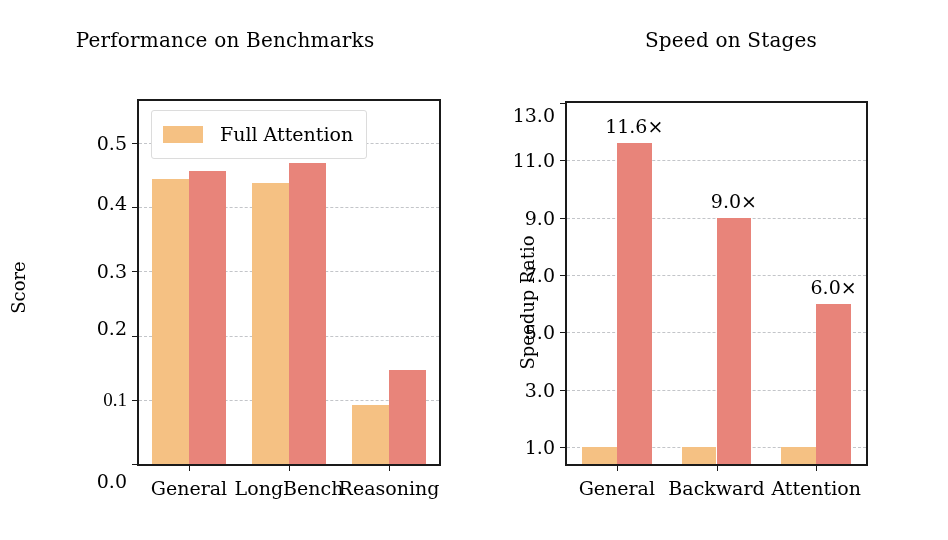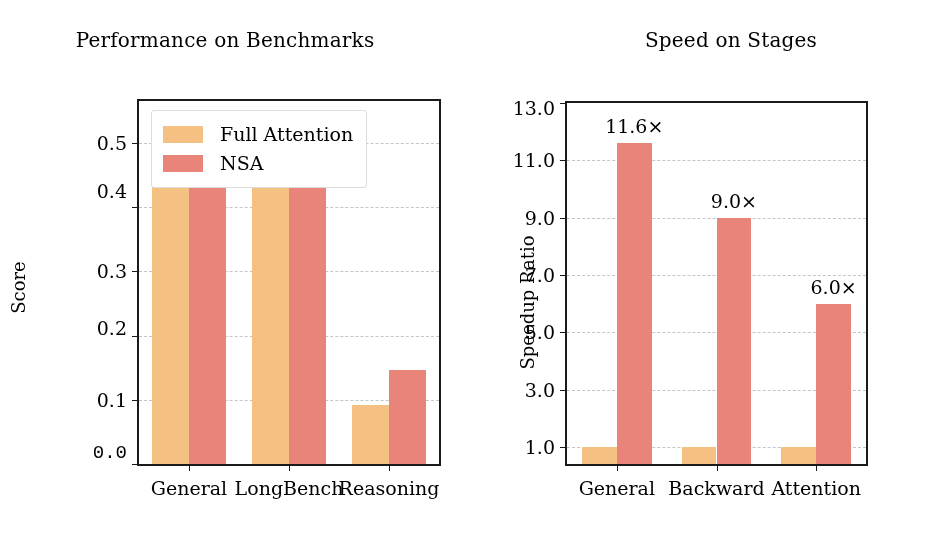--- a/index.html
+++ b/index.html
@@ -180,47 +180,43 @@
           <div class="gridline" style="top: 41.7611px;"></div>
           <div class="bar full" style="left: 13px; width: 37px; height: 284.618px;"></div>
           <div class="bar nsa" style="left: 50px; width: 37px; height: 292.97px;"></div>
           <div class="bar full" style="left: 113px; width: 37px; height: 280.763px;"></div>
           <div class="bar nsa" style="left: 150px; width: 37px; height: 300.68px;"></div>
           <div class="bar full" style="left: 213px; width: 37px; height: 59.108px;"></div>
           <div class="bar nsa" style="left: 250px; width: 37px; height: 93.8018px;"></div>
         </div>
       <div id="left-overlay">
           <div class="ytick-mark" style="top: 363px;"></div>
-          <div class="ytick-label" style="top: 352px; font-family: Liberation Mono, monospace;">0.0</div>
+          <div class="ytick-label" style="top: 380px;">0.0</div>
           <div class="ytick-mark" style="top: 298.752px;"></div>
-          <div class="ytick-label" style="top: 298.752px;">0.1</div>
+          <div class="ytick-label" style="top: 298.752px; font-family: Liberation Serif, serif;">0.1</div>
           <div class="ytick-mark" style="top: 234.504px;"></div>
           <div class="ytick-label" style="top: 227px; margin-left: 28px;">0.2</div>
           <div class="ytick-mark" style="top: 170.257px;"></div>
           <div class="ytick-label" style="top: 170.257px;">0.3</div>
           <div class="ytick-mark" style="top: 106.009px;"></div>
-          <div class="ytick-label" style="top: 90px;">0.4</div>
+          <div class="ytick-label" style="top: 102px;">0.4</div>
           <div class="ytick-mark" style="top: 41.7611px;"></div>
           <div class="ytick-label" style="top: 41.7611px;">0.5</div>
           <div class="xtick-mark" style="left: 50px;"></div>
           <div class="xtick-label" style="left: 50px;">General</div>
           <div class="xtick-mark" style="left: 150px;"></div>
           <div class="xtick-label" style="left: 150px;">LongBench</div>
           <div class="xtick-mark" style="left: 250px;"></div>
           <div class="xtick-label" style="left: 250px;">Reasoning</div>
         </div>
 
       <div class="legend">
         <div class="legend-row">
           <span class="legend-swatch full"></span>
           <span class="legend-text">Full Attention</span>
-        </div>
-        <div class="legend-row">
-          <span class="legend-swatch nsa"></span>
-          <span class="legend-text">NSA</span>
         </div>
       </div>
     </div>
   </div>
 
   <div class="panel" id="panel-right">
 
     <div class="panel-title">Speed on Stages</div>
 
     <div class="ylabel" id="ylabel-right">Speedup Ratio</div>
@@ -247,21 +243,21 @@
           <div class="ytick-label" style="top: 286.508px;">3.0</div>
           <div class="ytick-mark" style="top: 229.206px;"></div>
           <div class="ytick-label" style="top: 229.206px;">5.0</div>
           <div class="ytick-mark" style="top: 171.905px;"></div>
           <div class="ytick-label" style="top: 171.905px;">7.0</div>
           <div class="ytick-mark" style="top: 114.603px;"></div>
           <div class="ytick-label" style="top: 114.603px;">9.0</div>
           <div class="ytick-mark" style="top: 57.3016px;"></div>
           <div class="ytick-label" style="top: 57.3016px;">11.0</div>
           <div class="ytick-mark" style="top: 0px;"></div>
-          <div class="ytick-label" style="top: 5px;">13.0</div>
+          <div class="ytick-label" style="top: 12px;">13.0</div>
           <div class="xtick-mark" style="left: 49.8333px;"></div>
           <div class="xtick-label" style="left: 49.8333px;">General</div>
           <div class="bar-label" style="left: 67.275px; top: 12.1111px;">11.6×</div>
           <div class="xtick-mark" style="left: 149.5px;"></div>
           <div class="xtick-label" style="left: 149.5px;">Backward</div>
           <div class="bar-label" style="left: 166.942px; top: 86.6032px;">9.0×</div>
           <div class="xtick-mark" style="left: 249.167px;"></div>
           <div class="xtick-label" style="left: 249.167px;">Attention</div>
           <div class="bar-label" style="left: 266.608px; top: 172.556px;">6.0×</div>
         </div>

